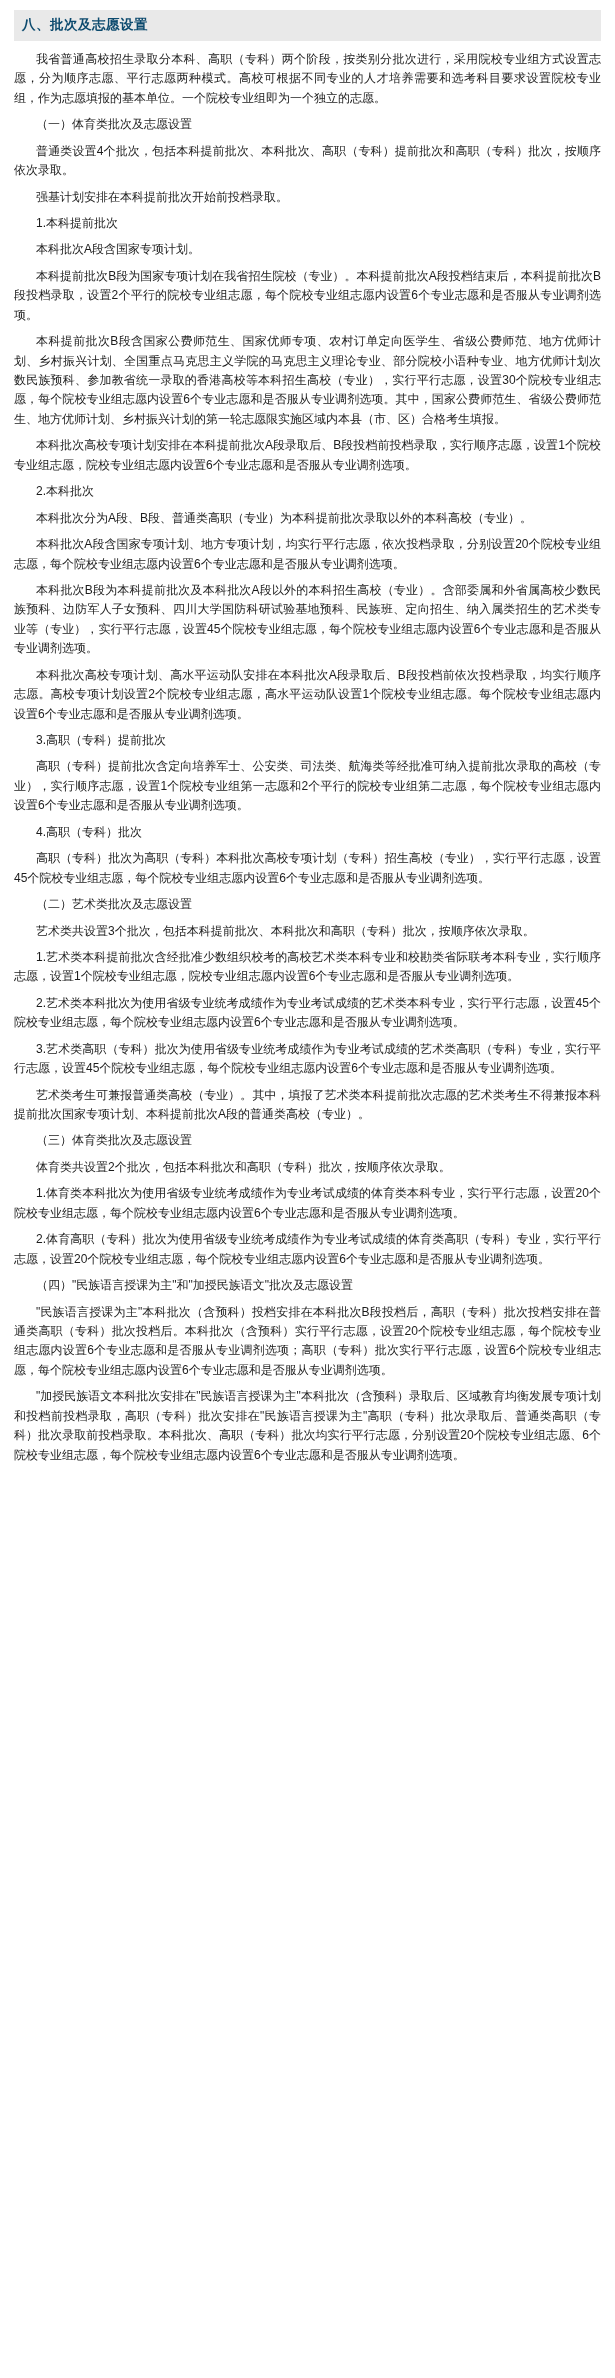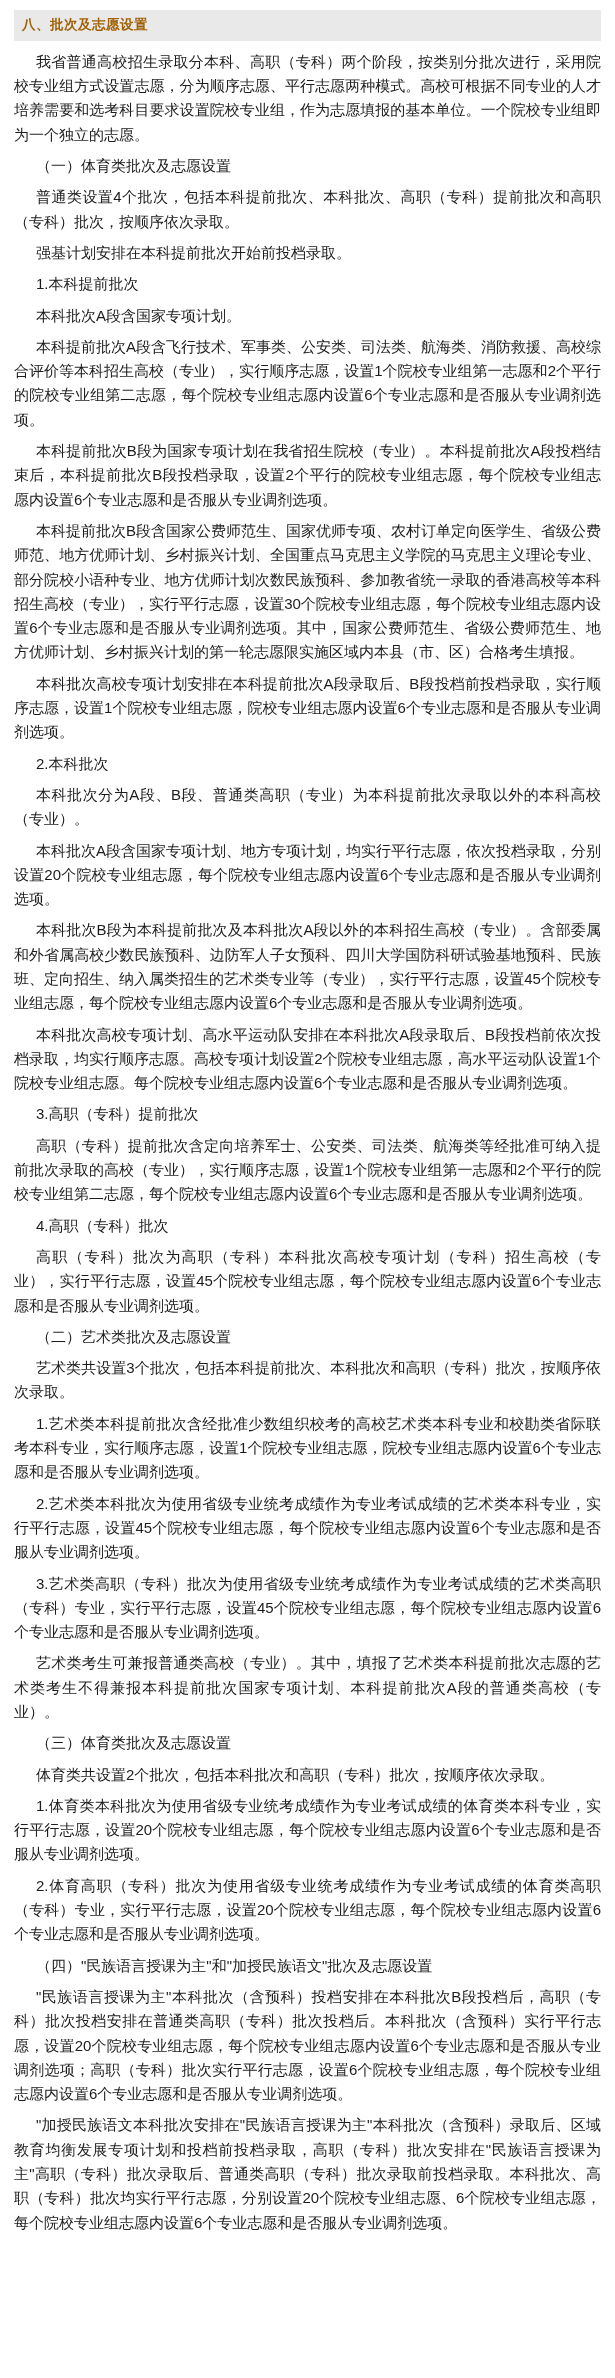--- a/index.html
+++ b/index.html
@@ -15,30 +15,30 @@
   }
   .page {
     width: 615px;
     box-sizing: border-box;
     padding: 10px 14px 18px 14px;
     background: #ffffff;
   }
   .section-title {
     font-size: 13.5px;
     font-weight: bold;
-    color: #a16207;
+    color: #0c4a6e;
     background: #e9e9e9;
     padding: 6px 8px 6px 8px;
     margin: 0 0 9px 0;
     letter-spacing: 0.5px;
     line-height: 1.4;
   }
   p {
     margin: 0 0 7px 0;
-    font-size: 15px;
+    font-size: 12px;
     line-height: 1.62;
     text-align: justify;
     text-justify: inter-ideograph;
     color: #1c1c1c;
   }
   p.indent {
     text-indent: 22px;
   }
   p.sub-head {
     text-indent: 22px;
@@ -54,21 +54,20 @@
 
   <div class="section-title">八、批次及志愿设置</div>
 
   <div>
     <p class="indent">我省普通高校招生录取分本科、高职（专科）两个阶段，按类别分批次进行，采用院校专业组方式设置志愿，分为顺序志愿、平行志愿两种模式。高校可根据不同专业的人才培养需要和选考科目要求设置院校专业组，作为志愿填报的基本单位。一个院校专业组即为一个独立的志愿。</p>
     <p class="sub-head">（一）体育类批次及志愿设置</p>
     <p class="indent">普通类设置4个批次，包括本科提前批次、本科批次、高职（专科）提前批次和高职（专科）批次，按顺序依次录取。</p>
     <p class="indent">强基计划安排在本科提前批次开始前投档录取。</p>
     <p class="item-head">1.本科提前批次</p>
     <p class="indent">本科批次A段含国家专项计划。</p>
-    <p class="indent">本科提前批次A段含飞行技术、军事类、公安类、司法类、航海类、消防救援、高校综合评价等本科招生高校（专业），实行顺序志愿，设置1个院校专业组第一志愿和2个平行的院校专业组第二志愿，每个院校专业组志愿内设置6个专业志愿和是否服从专业调剂选项。</p>
     <p class="indent">本科提前批次B段为国家专项计划在我省招生院校（专业）。本科提前批次A段投档结束后，本科提前批次B段投档录取，设置2个平行的院校专业组志愿，每个院校专业组志愿内设置6个专业志愿和是否服从专业调剂选项。</p>
     <p class="indent">本科提前批次B段含国家公费师范生、国家优师专项、农村订单定向医学生、省级公费师范、地方优师计划、乡村振兴计划、全国重点马克思主义学院的马克思主义理论专业、部分院校小语种专业、地方优师计划次数民族预科、参加教省统一录取的香港高校等本科招生高校（专业），实行平行志愿，设置30个院校专业组志愿，每个院校专业组志愿内设置6个专业志愿和是否服从专业调剂选项。其中，国家公费师范生、省级公费师范生、地方优师计划、乡村振兴计划的第一轮志愿限实施区域内本县（市、区）合格考生填报。</p>
     <p class="indent">本科批次高校专项计划安排在本科提前批次A段录取后、B段投档前投档录取，实行顺序志愿，设置1个院校专业组志愿，院校专业组志愿内设置6个专业志愿和是否服从专业调剂选项。</p>
     <p class="item-head">2.本科批次</p>
     <p class="indent">本科批次分为A段、B段、普通类高职（专业）为本科提前批次录取以外的本科高校（专业）。</p>
     <p class="indent">本科批次A段含国家专项计划、地方专项计划，均实行平行志愿，依次投档录取，分别设置20个院校专业组志愿，每个院校专业组志愿内设置6个专业志愿和是否服从专业调剂选项。</p>
     <p class="indent">本科批次B段为本科提前批次及本科批次A段以外的本科招生高校（专业）。含部委属和外省属高校少数民族预科、边防军人子女预科、四川大学国防科研试验基地预科、民族班、定向招生、纳入属类招生的艺术类专业等（专业），实行平行志愿，设置45个院校专业组志愿，每个院校专业组志愿内设置6个专业志愿和是否服从专业调剂选项。</p>
     <p class="indent">本科批次高校专项计划、高水平运动队安排在本科批次A段录取后、B段投档前依次投档录取，均实行顺序志愿。高校专项计划设置2个院校专业组志愿，高水平运动队设置1个院校专业组志愿。每个院校专业组志愿内设置6个专业志愿和是否服从专业调剂选项。</p>
     <p class="item-head">3.高职（专科）提前批次</p>
     <p class="indent">高职（专科）提前批次含定向培养军士、公安类、司法类、航海类等经批准可纳入提前批次录取的高校（专业），实行顺序志愿，设置1个院校专业组第一志愿和2个平行的院校专业组第二志愿，每个院校专业组志愿内设置6个专业志愿和是否服从专业调剂选项。</p>

